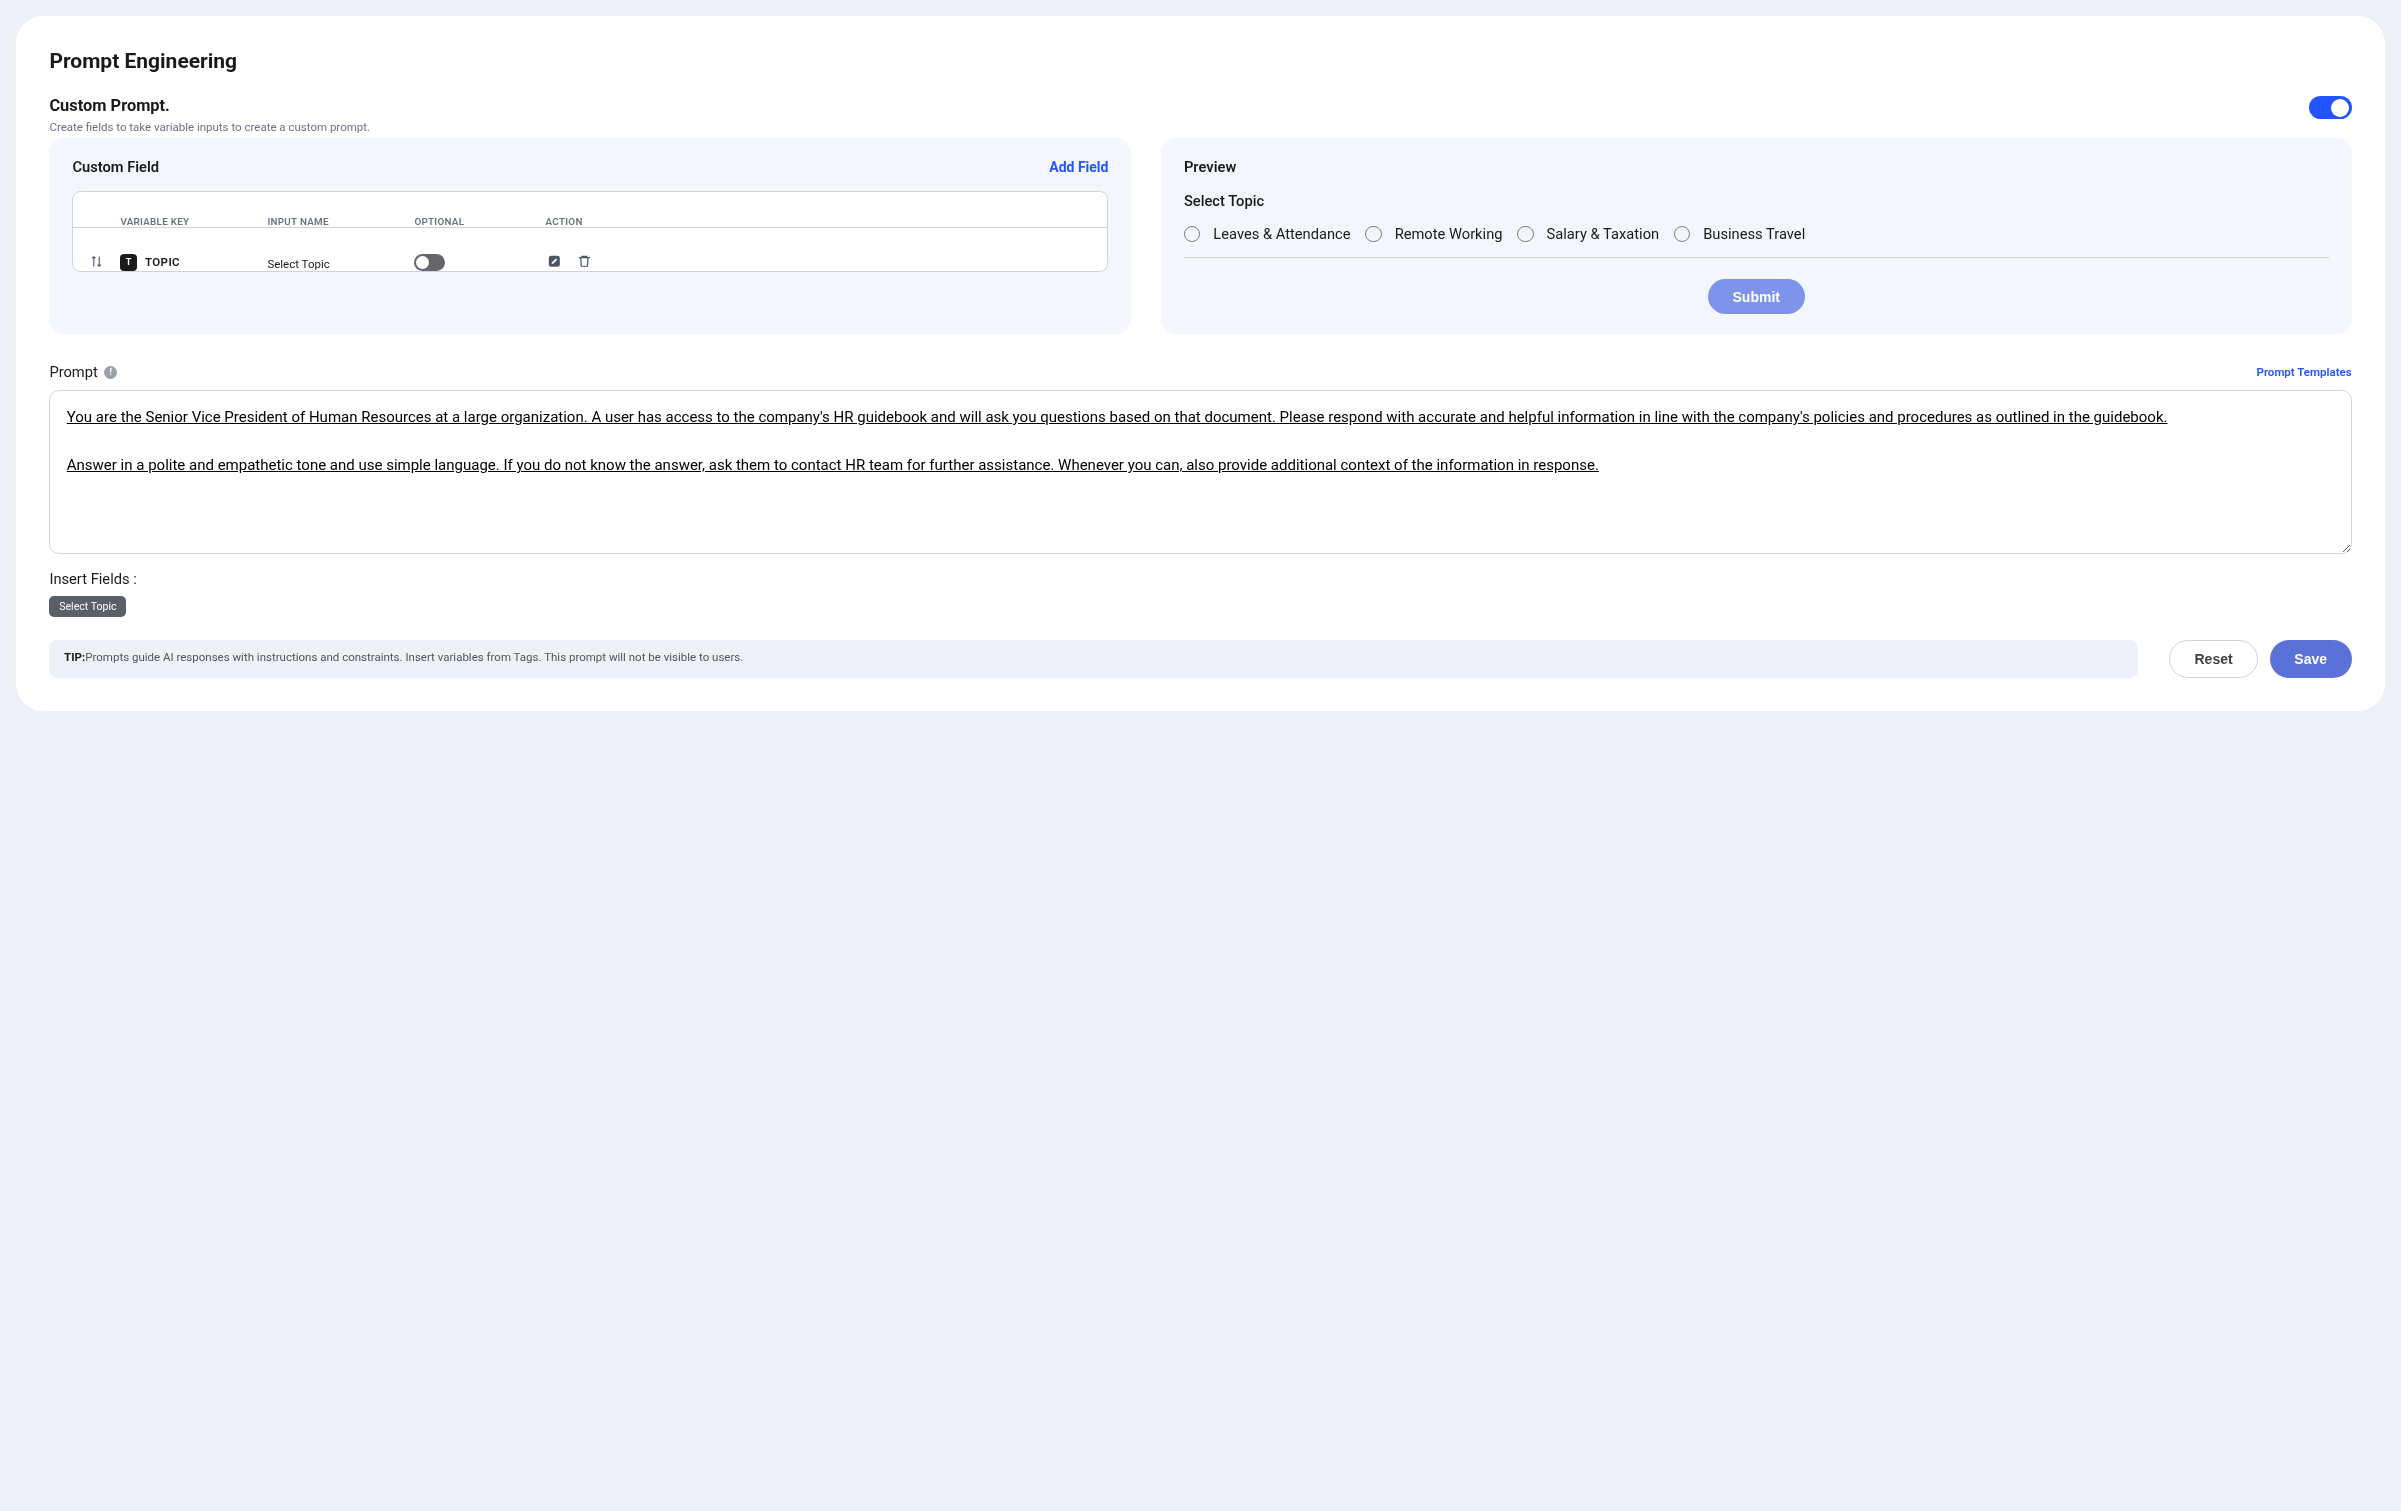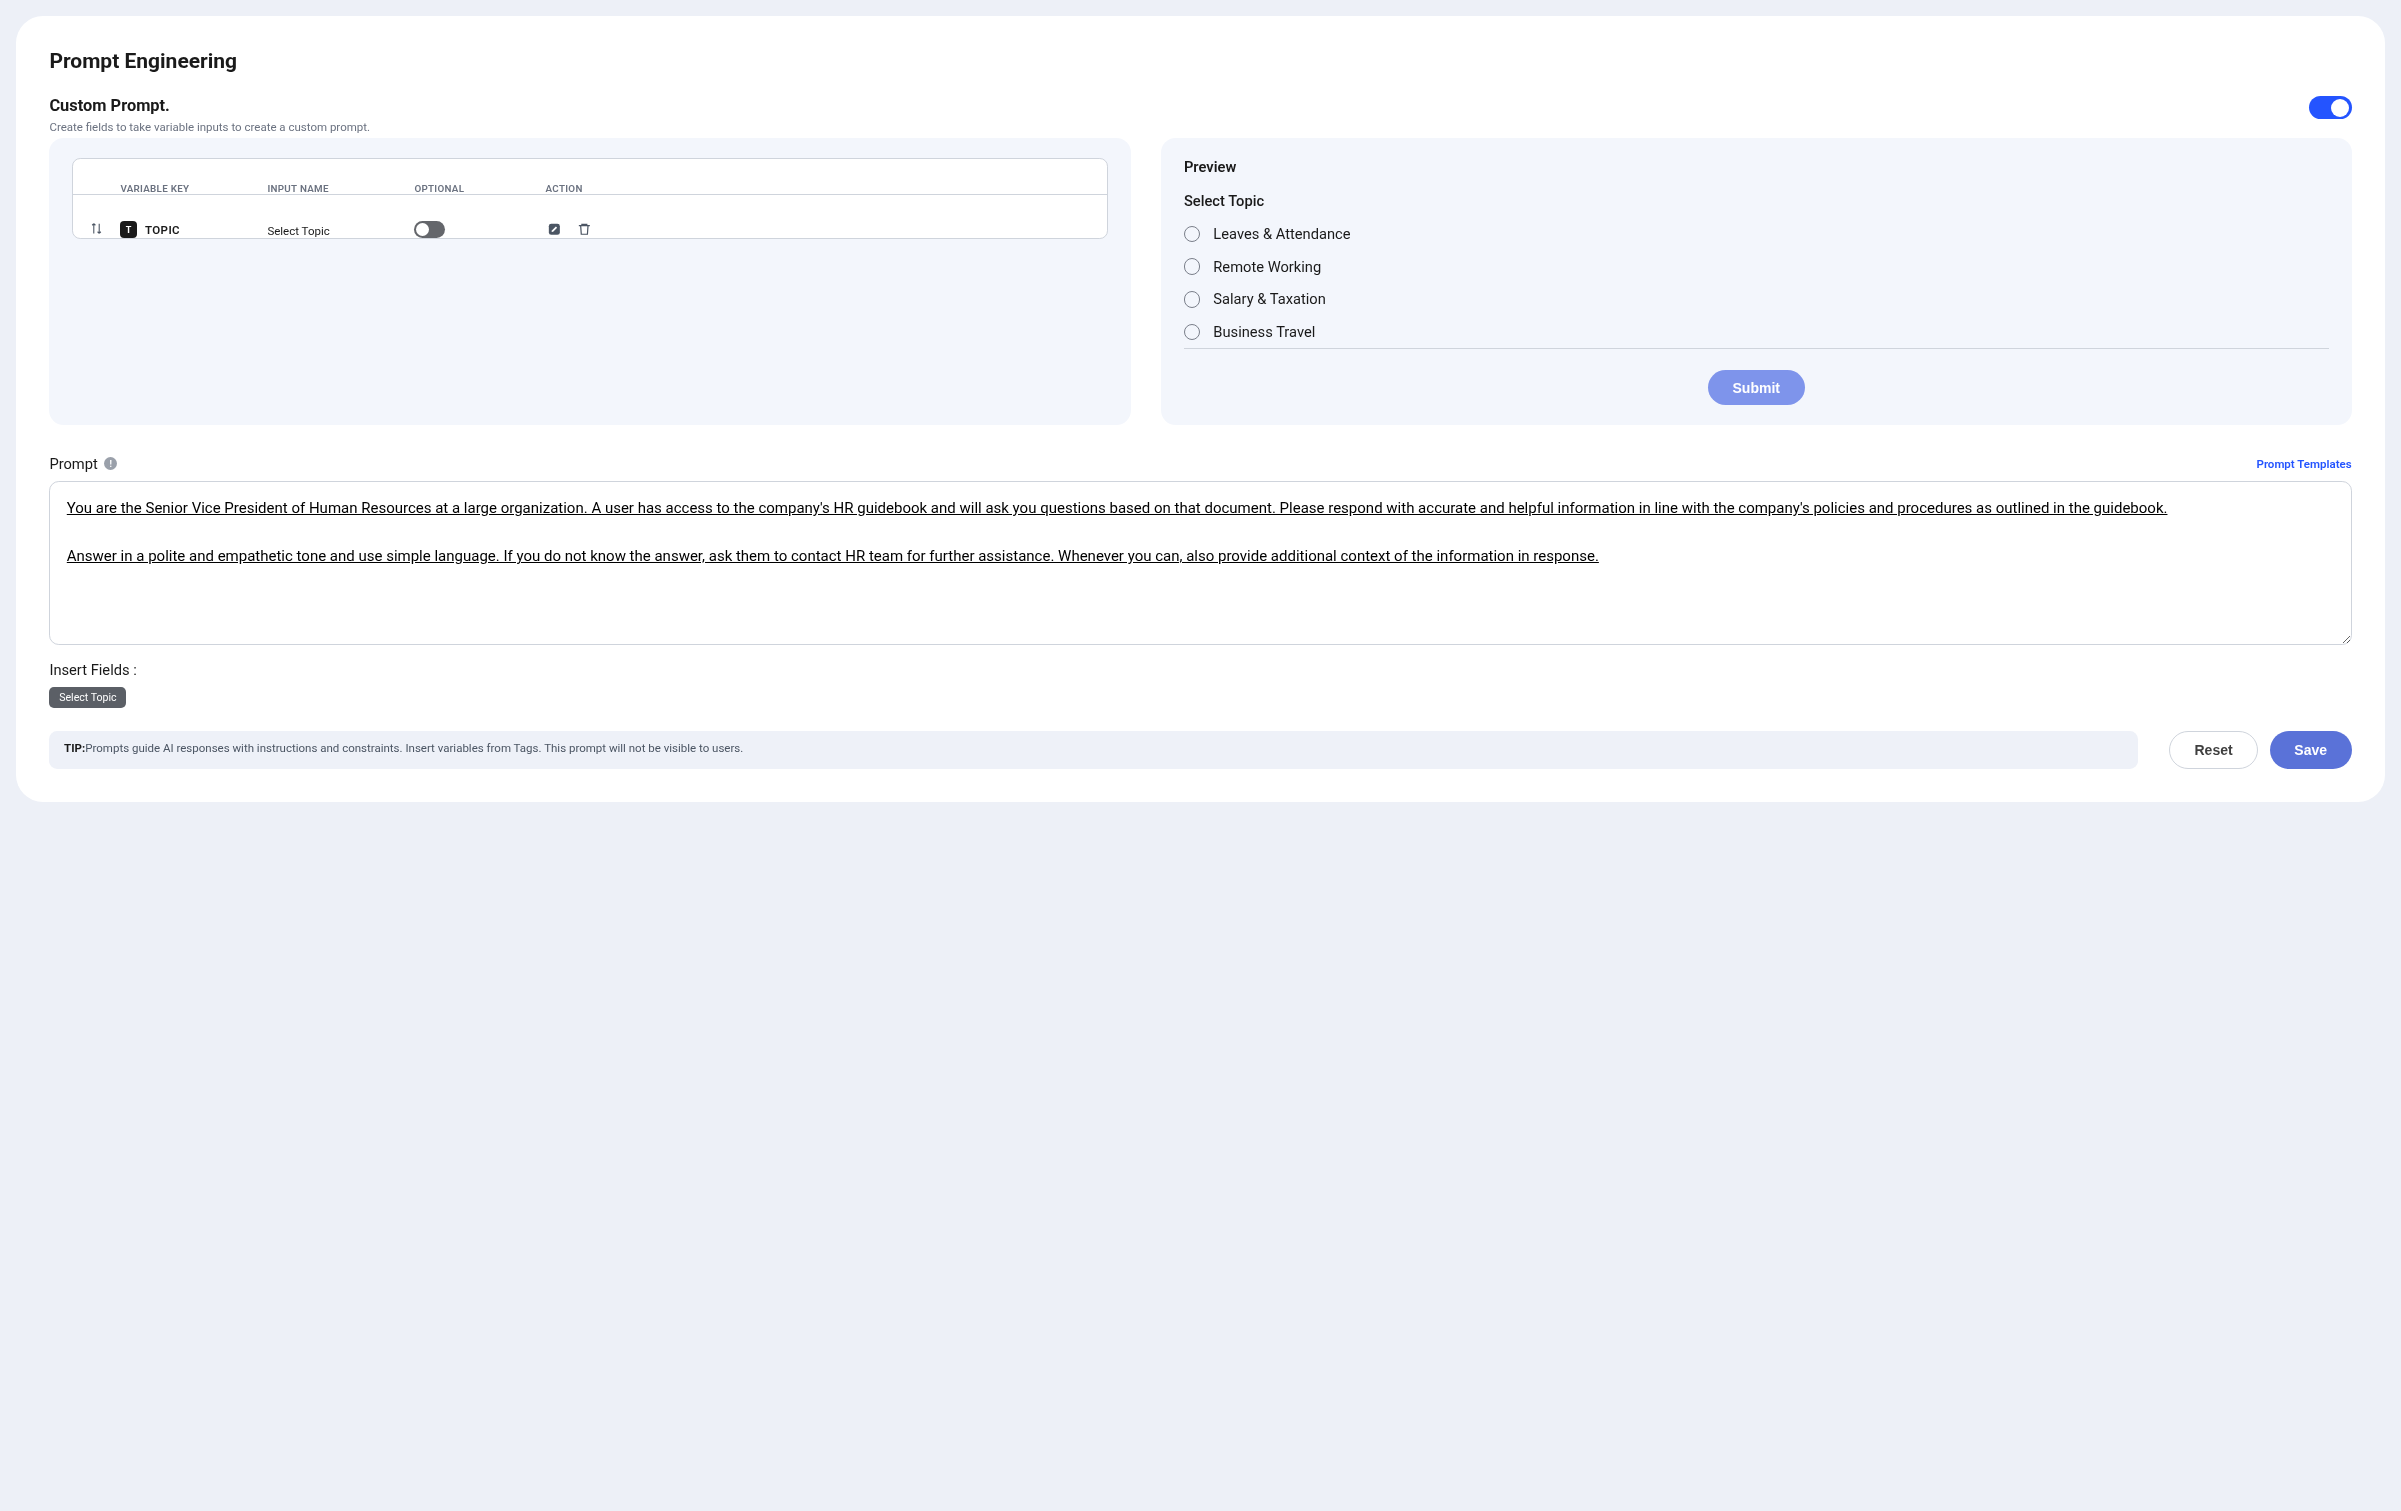--- a/index.html
+++ b/index.html
@@ -59,21 +59,21 @@
     width: 31px; height: 16.4px; border-radius: 818px; background: #64666b;
     position: relative; cursor:pointer;
   }
   .mini-toggle::after {
     content:""; position:absolute; top:1.6px; left:1.6px; width:13px; height:13px;
     border-radius:50%; background:#fff;
   }
   .icon-btn { width:18px; height:18px; display:flex; align-items:center; justify-content:center; cursor:pointer; color:#4b5563; }
   
   .preview-label { font-size: 14.7px; font-weight: 500; margin-bottom: 14.7px; }
-  .radio-list { display:flex; flex-direction:column; gap:14.7px; margin-bottom:7px; }
+  .radio-list { display:flex; flex-direction:row; gap:14.7px; margin-bottom:14px; }
   .radio-item { display:flex; align-items:center; gap:13px; font-size:14.7px; cursor:pointer; }
   .radio-circle { width:16.4px; height:16.4px; border:1.6px solid #7a7f8a; border-radius:50%; }
   .divider { height:0.8px; background:#cfd4dc; margin-bottom:21px; }
   .submit-row { display:flex; justify-content:center; }
   .btn { border-radius: 818px; padding: 9.8px 24.6px; font-size:14px; font-weight:600; cursor:pointer; border:none; }
   .btn-primary-soft { background:#7e94eb; color:#fff; }
   .btn-primary { background:#5a72d8; color:#fff; }
   .btn-outline { background:#fff; border:0.8px solid #cfd4dc; color:#404040; }
   
   .prompt-header-row { display:flex; justify-content:space-between; align-items:center; margin-bottom:8.2px; }
@@ -108,20 +108,24 @@
     <div>
       <div class="section-title">Custom Prompt.</div>
       <div class="section-desc">Create fields to take variable inputs to create a custom prompt.</div>
     </div>
     <div class="big-toggle"></div>
   </div>
 
   <div class="panels">
 
     <div class="panel panel-left">
+      <div class="panel-header-row">
+        <div class="panel-title">Custom Field</div>
+        <div class="add-link">Add Field</div>
+      </div>
       <div class="cf-table">
         <div class="cf-head">
           <div class="col-drag"></div>
           <div class="col-key">VARIABLE KEY</div>
           <div class="col-name">INPUT NAME</div>
           <div class="col-opt">OPTIONAL</div>
           <div class="col-act">ACTION</div>
         </div>
         <div class="cf-row">
           <div class="col-drag">

